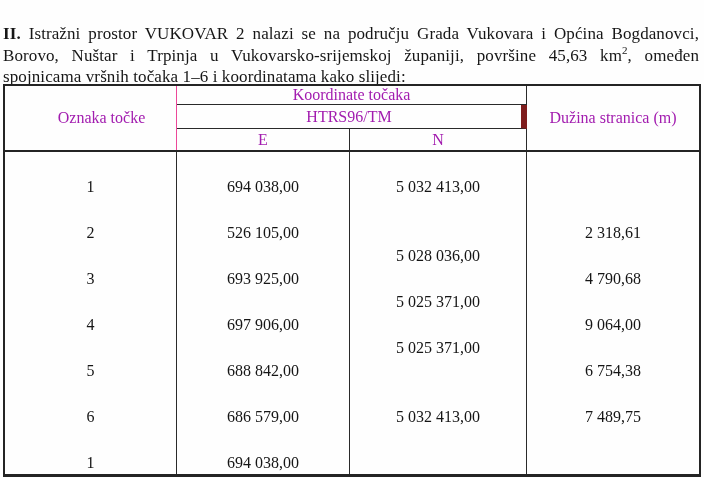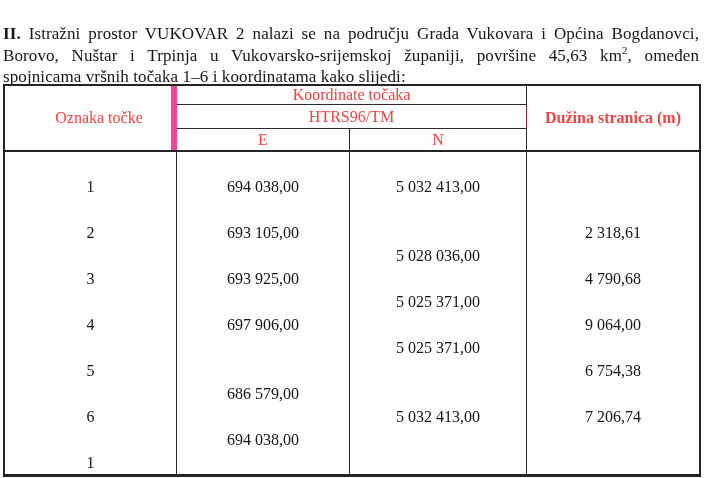--- a/index.html
+++ b/index.html
@@ -42,30 +42,30 @@
   }
   .thead {
     display: grid;
     grid-template-columns: 172px 173px 177px 1fr;
     grid-template-rows: 19px 24px 21px;
     border-bottom: 2px solid #242424;
   }
   .thead .cell {
     display: flex; align-items: center; justify-content: center;
     font-size: 16px;
-    color: #ef4444;
+    color: #a21caf;
     box-sizing: border-box;
     white-space: nowrap;
   }
-  .cell-oznaka { grid-column: 1; grid-row: 1 / 4; border-right: 6px solid #ec4899; padding-left: 22px; }
+  .cell-oznaka { grid-column: 1; grid-row: 1 / 4; border-right: 1px solid #ec4899; padding-left: 22px; }
   .cell-koord  { grid-column: 2 / 4; grid-row: 1; border-right: 1px solid #2a2a2a; border-bottom: 1px solid #2a2a2a; }
-  .cell-htrs   { grid-column: 2 / 4; grid-row: 2; border-right: 1px solid #7f1d1d; border-bottom: 1px solid #2a2a2a; }
+  .cell-htrs   { grid-column: 2 / 4; grid-row: 2; border-right: 6px solid #7f1d1d; border-bottom: 1px solid #2a2a2a; }
   .cell-e      { grid-column: 2; grid-row: 3; border-right: 1px solid #2a2a2a; }
   .cell-n      { grid-column: 3; grid-row: 3; border-right: 1px solid #2a2a2a; }
-  .cell-duzina { grid-column: 4; grid-row: 1 / 4; font-weight: bold; }
+  .cell-duzina { grid-column: 4; grid-row: 1 / 4; }
 
   .tbody {
     display: grid;
     grid-template-columns: 172px 173px 177px 1fr;
   }
   .bcol { box-sizing: border-box; }
   .bcol.inner { border-right: 1px solid #2a2a2a; }
   .slot {
     height: 23px;
     display: flex; align-items: center; justify-content: center;
@@ -108,26 +108,27 @@
         <div class="slot"></div>
         <div class="slot">6</div>
         <div class="slot"></div>
         <div class="slot">1</div>
       </div>
 
       <div class="bcol inner">
         <div class="slot"></div>
         <div class="slot">694 038,00</div>
         <div class="slot"></div>
-        <div class="slot">693 105,00</div>
+        <div class="slot">526 105,00</div>
         <div class="slot"></div>
         <div class="slot">693 925,00</div>
         <div class="slot"></div>
         <div class="slot">697 906,00</div>
         <div class="slot"></div>
+        <div class="slot">688 842,00</div>
         <div class="slot"></div>
         <div class="slot">686 579,00</div>
         <div class="slot"></div>
         <div class="slot">694 038,00</div>
       </div>
 
       <div class="bcol inner">
         <div class="slot"></div>
         <div class="slot">5 032 413,00</div>
         <div class="slot"></div>
@@ -147,19 +148,19 @@
         <div class="slot"></div>
         <div class="slot"></div>
         <div class="slot">2 318,61</div>
         <div class="slot"></div>
         <div class="slot">4 790,68</div>
         <div class="slot"></div>
         <div class="slot">9 064,00</div>
         <div class="slot"></div>
         <div class="slot">6 754,38</div>
         <div class="slot"></div>
-        <div class="slot">7 206,74</div>
+        <div class="slot">7 489,75</div>
         <div class="slot"></div>
       </div>
 
     </div>
   </div>
 </div>
 
 </body></html>

